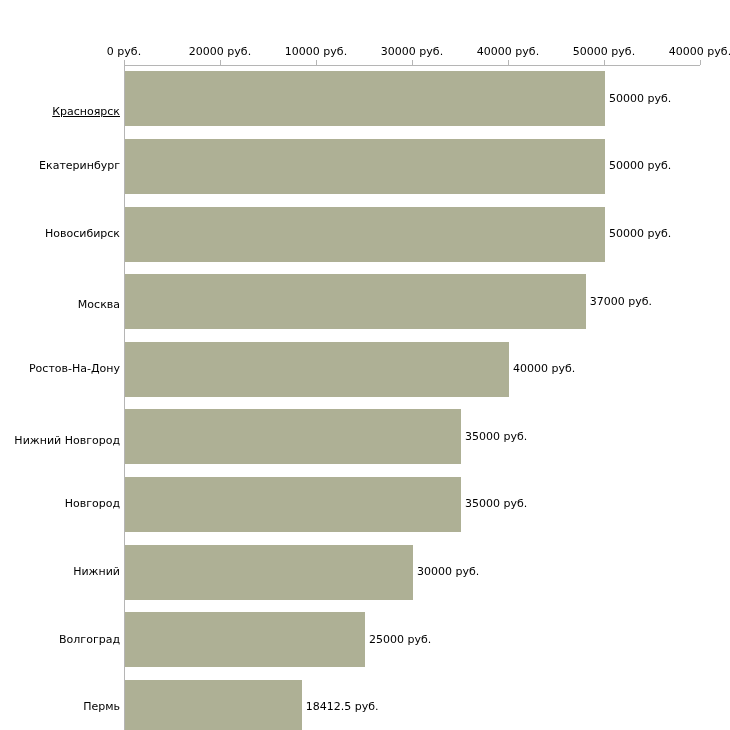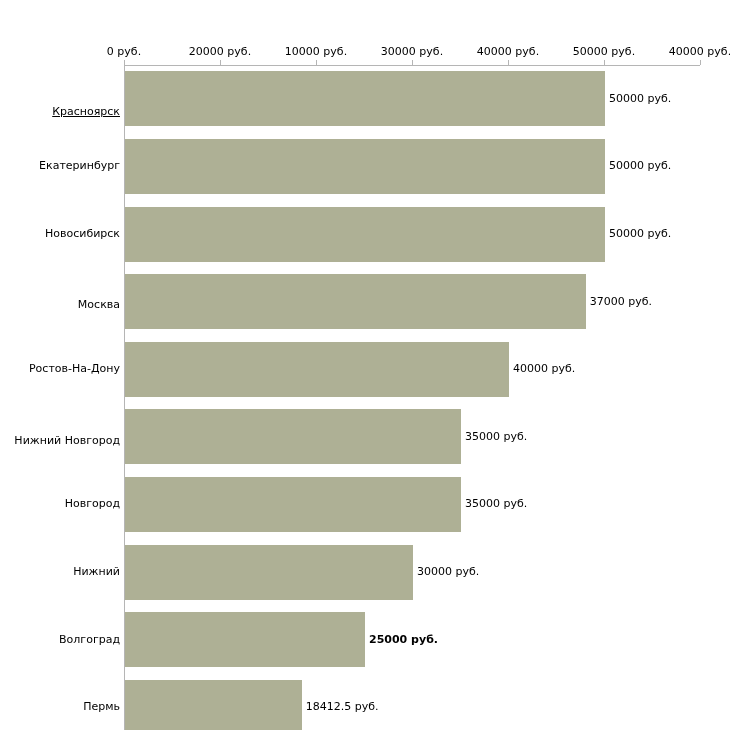--- a/index.html
+++ b/index.html
@@ -139,21 +139,21 @@
         <div class="bar-value" style="left: 465px; top: 463.4px;">35000 руб.</div>
       </div>
       <div class="bar-row" style="top: 0px;">
         <div class="bar" title="Самара: 30000 руб." style="width: 288px; top: 509.5px; background: rgb(174, 176, 149);"></div>
         <div class="cat-label" style="top: 531px;">Нижний</div>
         <div class="bar-value" style="left: 417px; top: 531px;">30000 руб.</div>
       </div>
       <div class="bar-row" style="top: 0px;">
         <div class="bar" title="Волгоград: 25000 руб." style="width: 240px; top: 577.1px; background: rgb(174, 176, 149);"></div>
         <div class="cat-label" style="top: 598.6px;">Волгоград</div>
-        <div class="bar-value" style="left: 369px; top: 598.6px; font-weight: bold;">25000 руб.</div>
+        <div class="bar-value" style="left: 369px; top: 598.6px;">25000 руб.</div>
       </div>
       <div class="bar-row" style="top: 0px;">
         <div class="bar" title="Пермь: 18412.5 руб." style="width: 176.76px; top: 644.7px; background: rgb(174, 176, 149);"></div>
         <div class="cat-label" style="top: 666.2px;">Пермь</div>
         <div class="bar-value" style="left: 305.76px; top: 666.2px;">18412.5 руб.</div>
       </div>
     </div>
 </div>
 
 </body></html>

